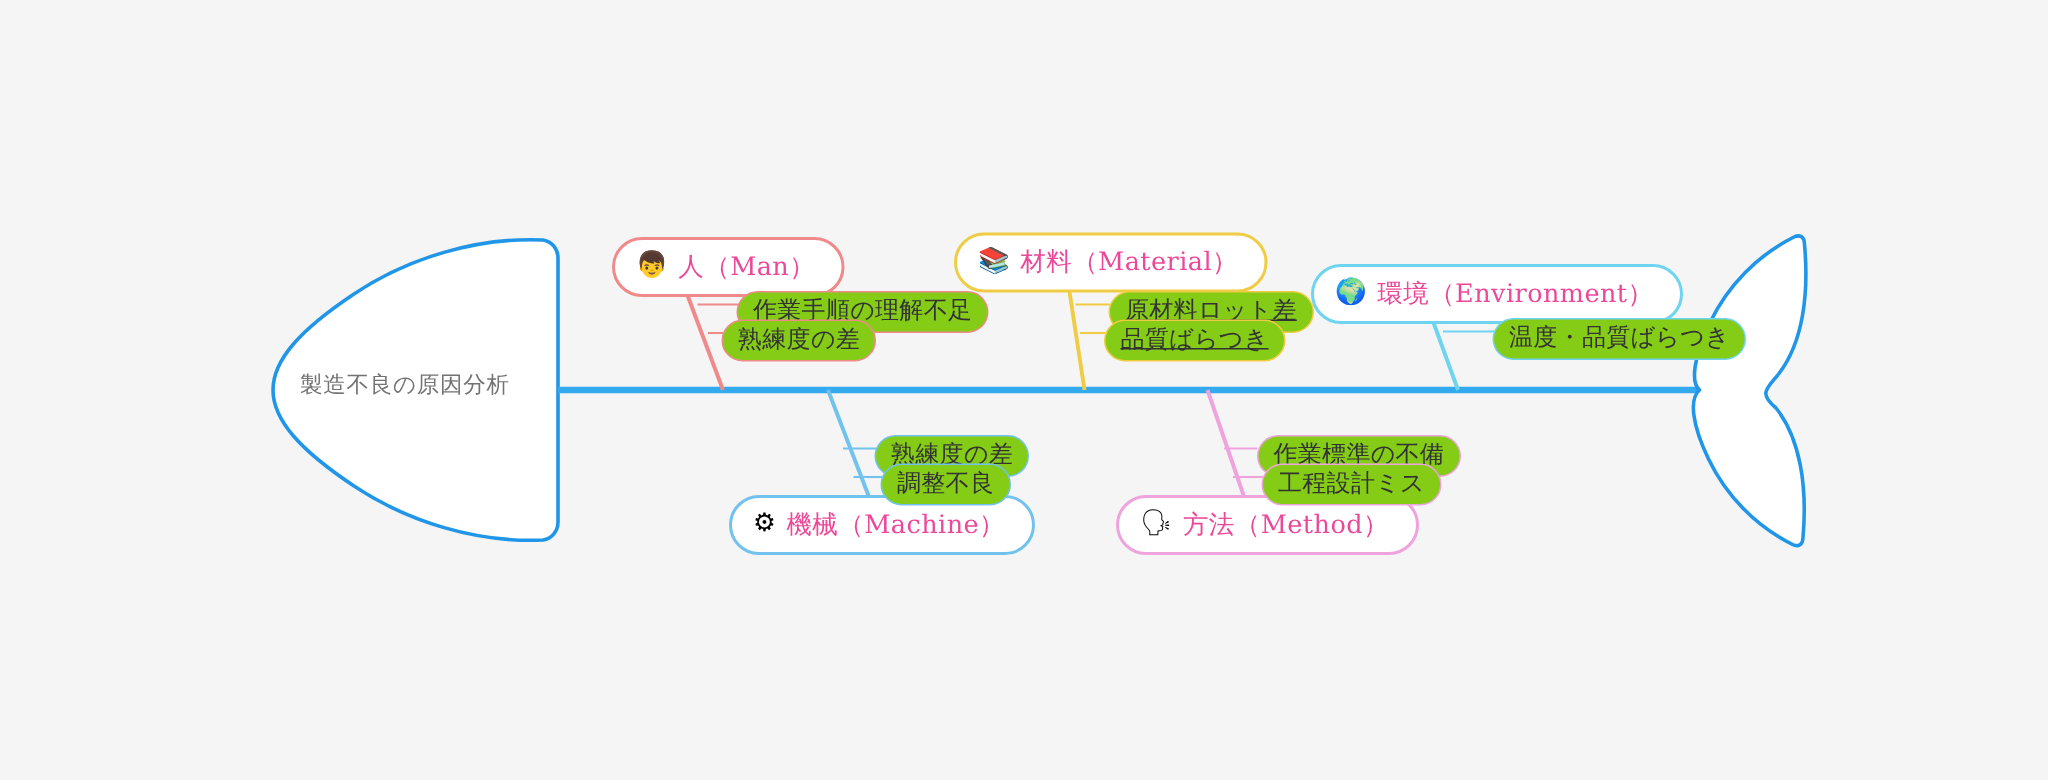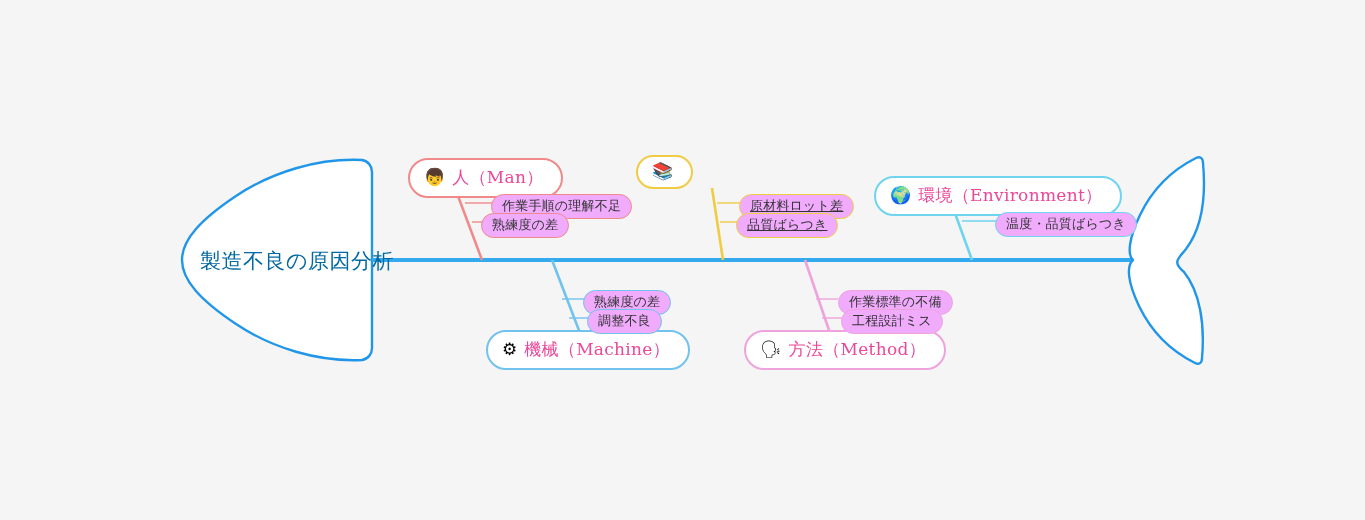--- a/index.html
+++ b/index.html
@@ -33,22 +33,22 @@
     width: 1365px;
     height: 520px;
     pointer-events: none;
   }
   .layer > * { pointer-events: auto; }
 
   
   .head-title {
     position: absolute;
     white-space: nowrap;
-    font-size: 21px;
-    color: #0369a1;
+    font-size: 15px;
+    color: #737373;
     font-family: Liberation Mono, monospace;
     letter-spacing: 0.5px;
   }
 
   
   .cat-pill {
     position: absolute;
     display: flex;
     align-items: center;
     gap: 7px;
@@ -69,26 +69,26 @@
   .cat-pill .cat-label {
     font-size: 17px;
     color: #ec4899;
     font-family: "DejaVu Serif", "Liberation Serif", serif;
     letter-spacing: 0.3px;
   }
 
   
   .leaf-pill {
     position: absolute;
-    background: #f0abfc;
+    background: #84cc16;
     border-style: solid;
     border-width: 1.3px;
     border-radius: 999px;
     padding: 2px 10px 3px 10px;
-    font-size: 13px;
+    font-size: 16px;
     color: #333;
     white-space: nowrap;
     box-sizing: border-box;
     font-family: "DejaVu Serif", "Liberation Serif", serif;
     letter-spacing: 0.2px;
   }
 </style>
 </head>
 <body>
 
@@ -142,20 +142,21 @@
 
     <div class="head-title" style="left:200px; top:247px;">製造不良の原因分析</div>
 
     <div class="cat-pill" style="left:408px; top:158px; border-color:#f08a8a;">
       <span class="cat-icon">👦</span>
       <span class="cat-label">人（Man）</span>
     </div>
 
     <div class="cat-pill" style="left:636px; top:155px; border-color:#f0cc45;">
       <span class="cat-icon">📚</span>
+      <span class="cat-label">材料（Material）</span>
     </div>
 
     <div class="cat-pill" style="left:874px; top:176px; border-color:#6ed4ef;">
       <span class="cat-icon">🌍</span>
       <span class="cat-label">環境（Environment）</span>
     </div>
 
     <div class="cat-pill" style="left:486px; top:330px; border-color:#72c2ee;">
       <span class="cat-icon">⚙</span>
       <span class="cat-label">機械（Machine）</span>

